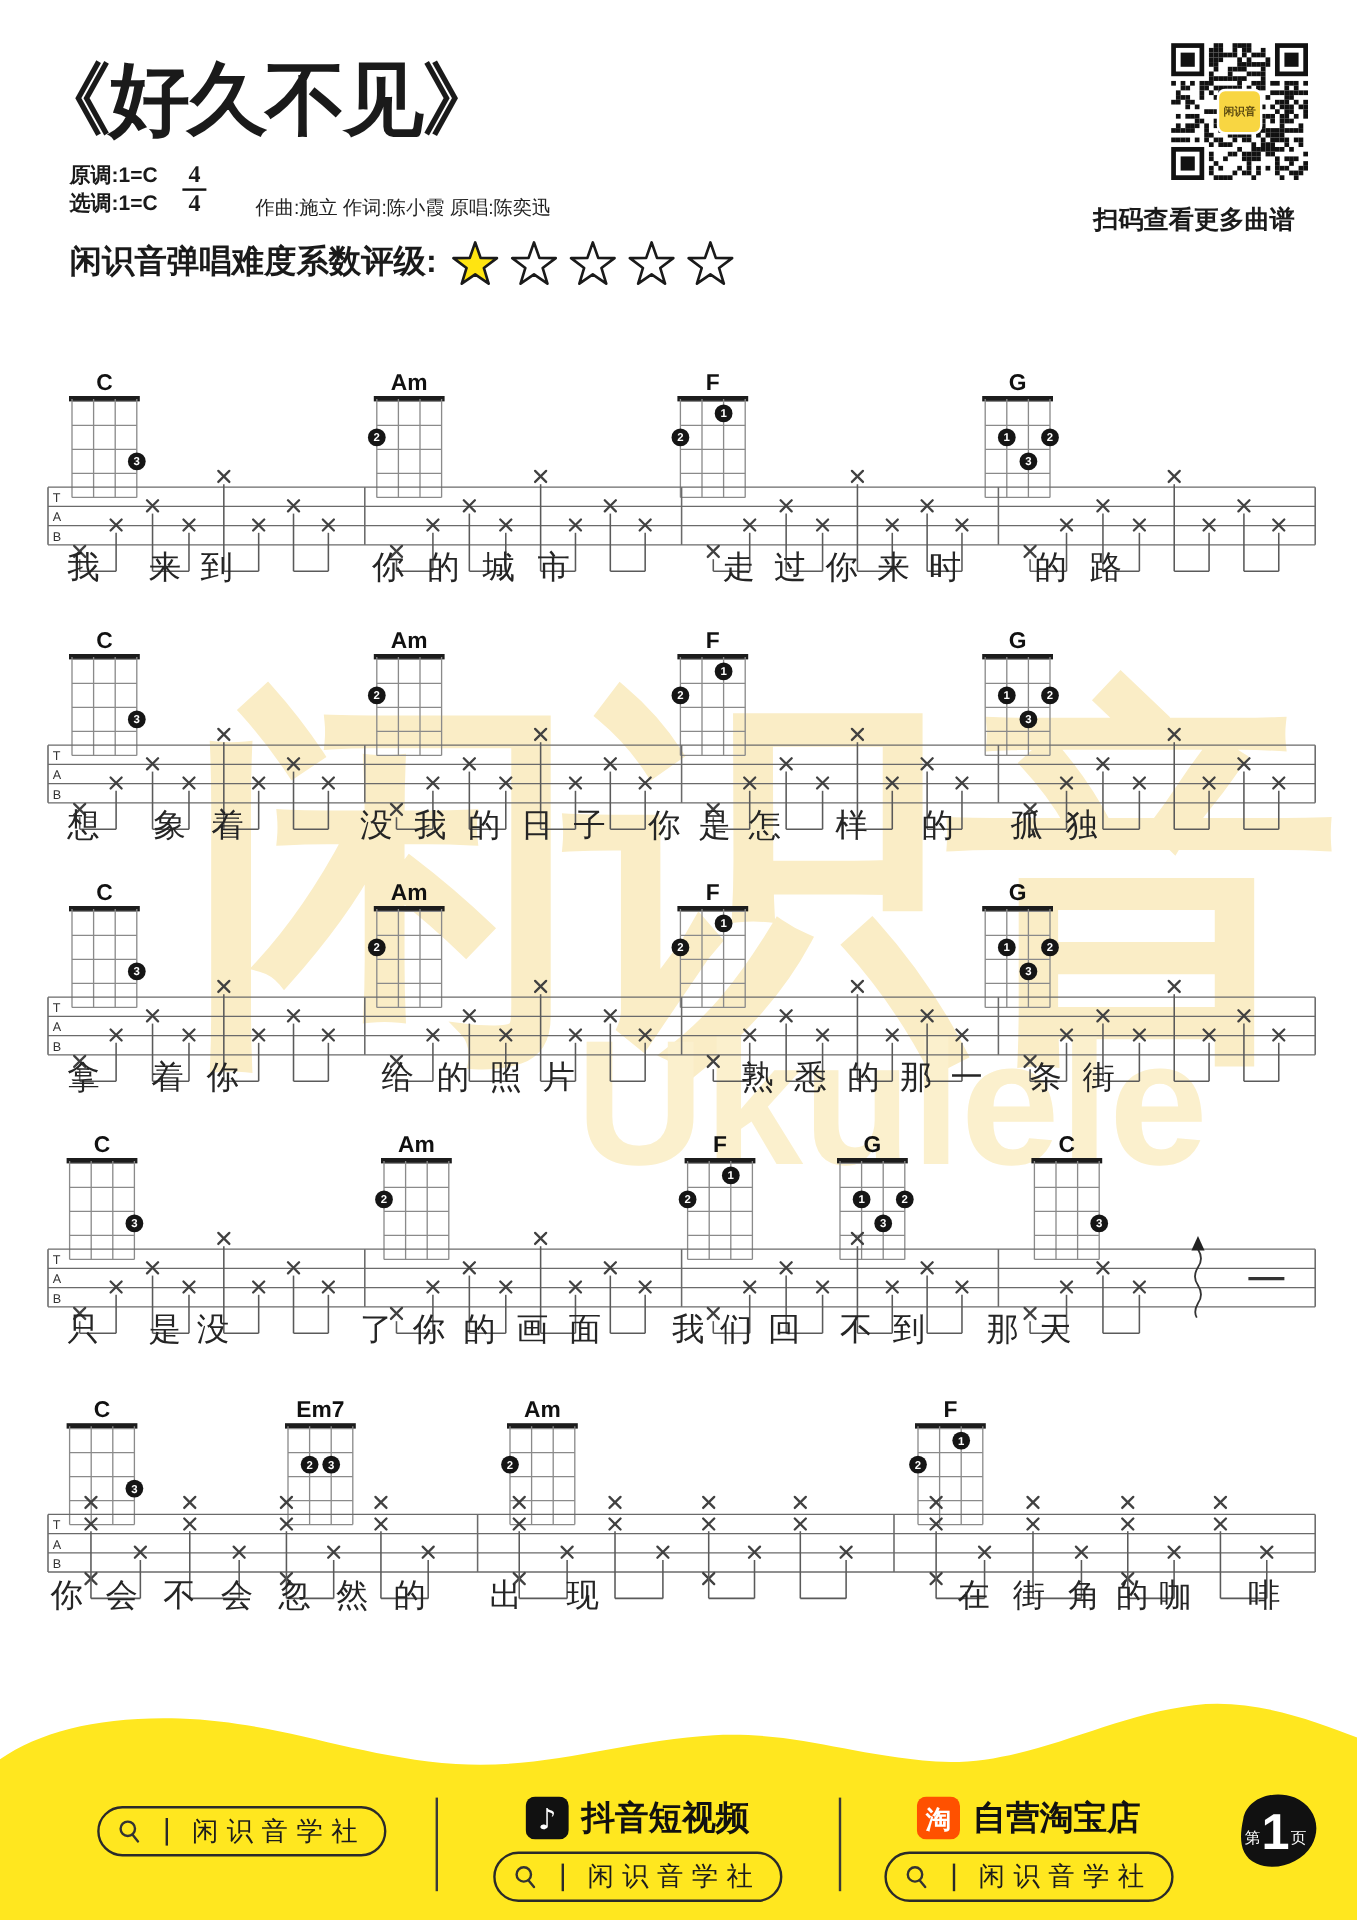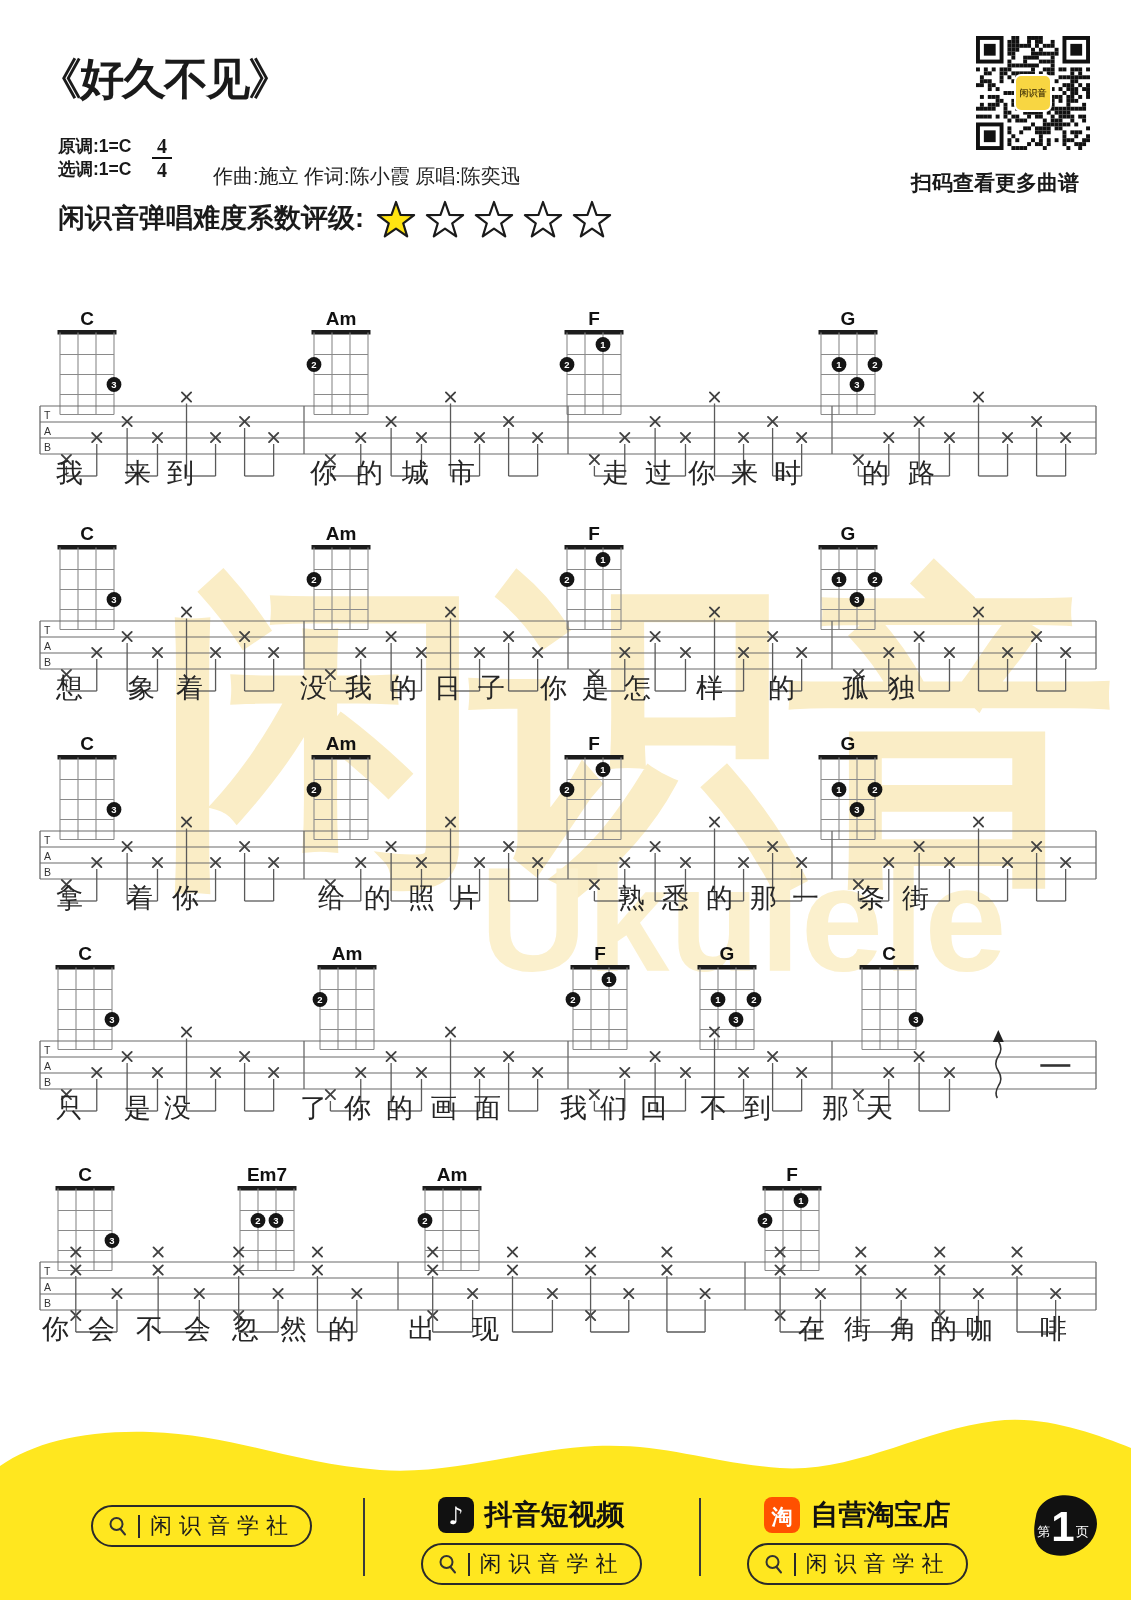--- a/index.html
+++ b/index.html
@@ -6,45 +6,45 @@
   .page{position:relative;width:1131px;height:1600px;background:#fff;overflow:hidden;
         font-family:"Liberation Sans","DejaVu Sans",sans-serif;color:#1a1a1a;}
   
   .watermark{position:absolute;inset:0;z-index:0;pointer-events:none;}
   .wm-cjk{position:absolute;left:156px;top:566px;font-size:330px;font-weight:700;
           color:#FAEDC6;letter-spacing:-14px;line-height:1;white-space:nowrap;}
   .wm-latin{position:absolute;left:480px;top:846px;font-size:148px;font-weight:700;
           color:#FBF0CD;line-height:1;white-space:nowrap;}
   .fg{position:relative;z-index:1;}
   
-  .title{position:absolute;left:26px;top:38px;margin:12px;font-size:44px;font-weight:900;letter-spacing:-2px;}
+  .title{position:absolute;left:26px;top:38px;margin:0;font-size:67px;font-weight:900;letter-spacing:-2px;}
   .keys{position:absolute;left:58px;top:135px;font-size:17.5px;font-weight:700;line-height:23px;}
   .timesig{position:absolute;left:150px;top:135px;width:24px;text-align:center;
            font-family:"Liberation Serif","DejaVu Serif",serif;font-weight:700;font-size:20px;line-height:22px;}
   .timesig .bar{border-top:2.5px solid #111;height:0;margin:0 2px;}
-  .credits{position:absolute;left:213px;top:163px;font-size:20px;font-weight:500;color:#222;}
+  .credits{position:absolute;left:213px;top:163px;font-size:16px;font-weight:500;color:#222;}
   .rating{position:absolute;left:58px;top:194px;display:flex;align-items:center;}
   .rating-label{font-size:27px;font-weight:800;}
   .stars{display:flex;gap:5px;margin-left:10px;margin-top:3px;}
   .notes{position:absolute;left:58px;top:236px;font-size:21.5px;color:#3d3d3d;line-height:30.5px;}
   
   .qr{position:absolute;left:976px;top:36px;width:114px;height:114px;}
   .qr-logo{position:absolute;left:50%;top:50%;transform:translate(-50%,-50%);width:34px;height:34px;
            background:#F8D642;border:2px solid #fff;border-radius:7px;display:flex;align-items:center;
            justify-content:center;font-size:9px;font-weight:700;color:#5b4a10;white-space:nowrap;}
   .qr-caption{position:absolute;left:878px;top:169px;width:234px;text-align:center;font-size:21px;font-weight:700;}
   
   .lyric{position:absolute;font-size:27px;color:#252525;white-space:nowrap;}
   svg.abs{position:absolute;overflow:visible;}
   
   .footer-wave{position:absolute;left:0;top:1408px;width:1131px;height:192px;}
   .social{position:absolute;top:1496px;text-align:center;}
   .social-top{display:flex;align-items:center;justify-content:center;gap:11px;}
   .social-label{font-size:28px;font-weight:700;color:#111;}
-  .pill{margin-top:9px;display:inline-flex;align-items:center;gap:10px;border:2.5px solid #2a2a2a;
+  .pill{margin-top:9px;display:inline-flex;align-items:center;gap:20px;border:2.5px solid #2a2a2a;
         border-radius:23px;padding:4px 15px;}
   .pill-divider{width:2px;height:23px;background:#2a2a2a;}
   .pill-account{font-size:22px;letter-spacing:7px;color:#1c1c1c;font-weight:500;white-space:nowrap;}
   .v-divider{position:absolute;width:2px;background:#3a3a3a;top:1498px;height:78px;}
   .badge{position:absolute;left:1020px;top:1488px;width:86px;height:78px;}
   .badge-text{position:absolute;inset:0;display:flex;align-items:center;justify-content:center;color:#fff;}
   .badge-text .sm{font-size:13px;transform:translateY(5px);}
   .badge-text .n{font-size:42px;font-weight:800;margin:0 1px;line-height:1;}
 </style>
 </head>

